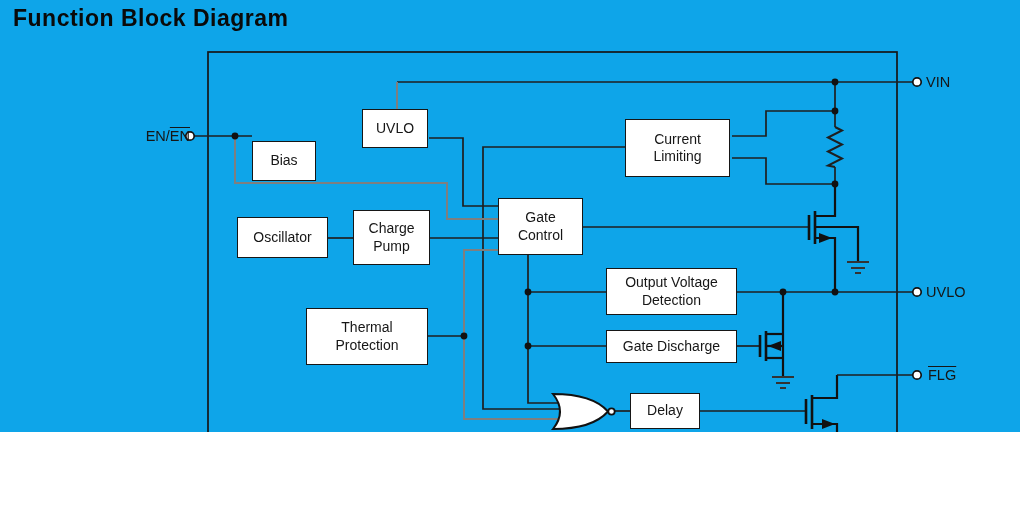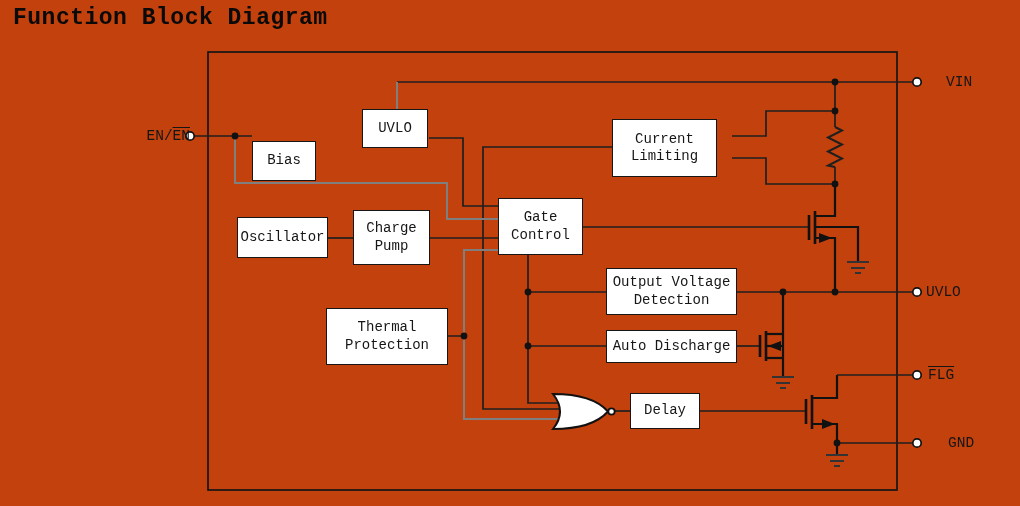--- a/index.html
+++ b/index.html
@@ -1,18 +1,18 @@
 <!DOCTYPE html>
 <html><head>
 <meta charset="utf-8">
 <style>
   html,body { margin:0; padding:0; background:#ffffff; }
   #stage {
-    position:relative; width:1020px; height:506px; background:#c2410c;
-    font-family:Liberation Mono, monospace; color:#111; overflow:hidden;
+    position:relative; width:1020px; height:432px; background:#0ea5e9;
+    font-family:Liberation Sans, sans-serif; color:#111; overflow:hidden;
   }
   #title {
     position:absolute; left:13px; top:5px; font-size:23px; font-weight:bold;
     letter-spacing:0.5px; color:#0a0a0a;
   }
   #wiring { position:absolute; left:0; top:0; z-index:1; }
   .block {
     position:absolute; background:#ffffff; border:1.6px solid #161616;
     display:flex; align-items:center; justify-content:center; text-align:center;
     font-size:14px; line-height:1.25; color:#161616; white-space:pre-line; z-index:2;
@@ -129,33 +129,33 @@
       <circle cx="190" cy="136" r="4.2"></circle>
       <circle cx="917" cy="82" r="4.2"></circle>
       <circle cx="917" cy="292" r="4.2"></circle>
       <circle cx="917" cy="375" r="4.2"></circle>
       <circle cx="917" cy="443" r="4.2"></circle>
     </g>
   </svg>
 
   <div class="block" style="left:252px; top:117px; width:64px; height:40px;margin-top:24px;">Bias</div>
   <div class="block" style="left:362px; top:109px; width:66px; height:39px;">UVLO</div>
-  <div class="block" style="left:612px; top:119px; width:105px; height:58px;">Current
+  <div class="block" style="left:625px; top:119px; width:105px; height:58px;">Current
 Limiting</div>
   <div class="block" style="left:237px; top:217px; width:91px; height:41px;">Oscillator</div>
   <div class="block" style="left:353px; top:210px; width:77px; height:55px;">Charge
 Pump</div>
   <div class="block" style="left:498px; top:198px; width:85px; height:57px;">Gate
 Control</div>
   <div class="block" style="left:606px; top:268px; width:131px; height:47px;">Output Voltage
 Detection</div>
-  <div class="block" style="left:306px; top:308px; width:122px; height:57px;margin-left:20px;">Thermal
+  <div class="block" style="left:306px; top:308px; width:122px; height:57px;">Thermal
 Protection</div>
-  <div class="block" style="left:606px; top:330px; width:131px; height:33px;">Auto Discharge</div>
+  <div class="block" style="left:606px; top:330px; width:131px; height:33px;">Gate Discharge</div>
   <div class="block" style="left:630px; top:393px; width:70px; height:36px;">Delay</div>
 
   <div class="pin-label" id="en-label" style="left:128px; top:128px;"><span>EN/</span><span class="ov">EN</span></div>
-  <div class="pin-label" style="left:926px; top:74px;margin-left:20px;">VIN</div>
+  <div class="pin-label" style="left:926px; top:74px;">VIN</div>
   <div class="pin-label" style="left:926px; top:284px;">UVLO</div>
   <div class="pin-label ov" style="left:928px; top:367px;">FLG</div>
   <div class="pin-label" style="left:948px; top:435px;text-align:right;">GND</div>
 
 </div>
 
 </body></html>

